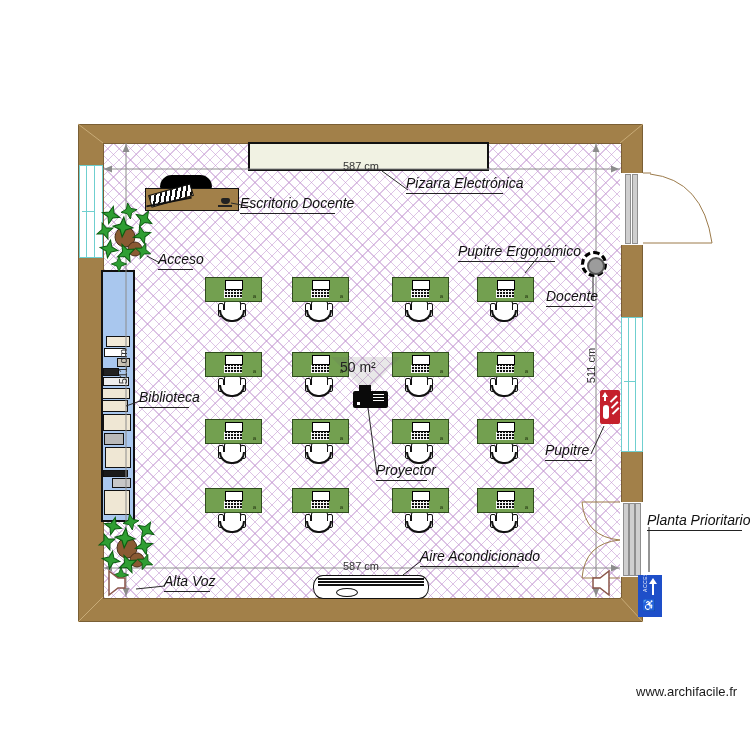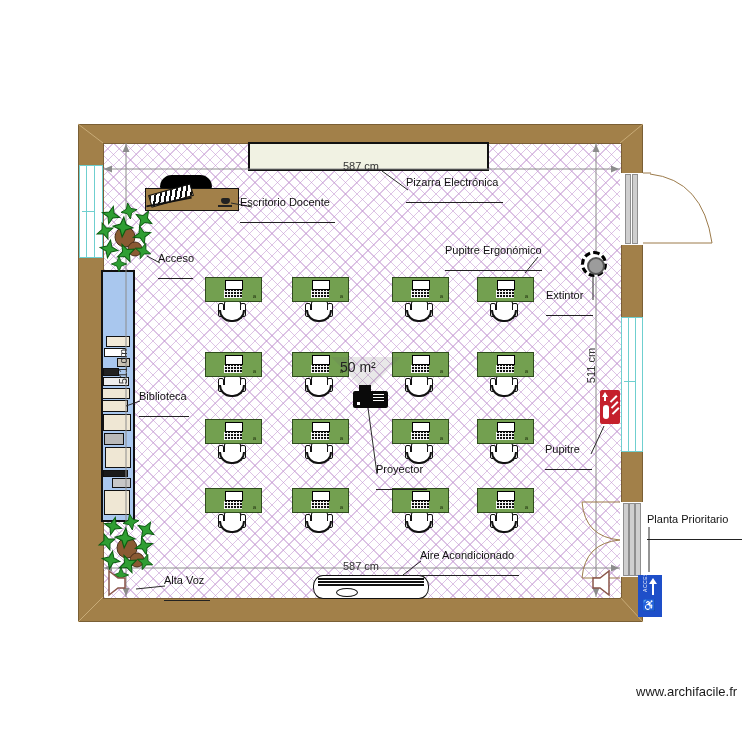--- a/index.html
+++ b/index.html
@@ -62,21 +62,21 @@
   #ext-arrow-shaft{position:absolute;left:4px;top:6px;width:2px;height:5px;background:#fff;}
   #ext-bottle{position:absolute;left:3px;top:15px;width:6px;height:14px;background:#fff;border-radius:3px;}
   .flame{position:absolute;width:9px;height:1.5px;background:#fff;transform:rotate(-45deg);}
   
   #access-sign{left:638px;top:575px;width:24px;height:42px;background:var(--sign_blue,#1e4fc9);z-index:12;}
   #acc-arrow-shaft{position:absolute;left:14px;top:8px;width:2px;height:12px;background:#fff;}
   #acc-arrow-head{position:absolute;left:11px;top:3px;width:0;height:0;border-left:4px solid transparent;border-right:4px solid transparent;border-bottom:6px solid #fff;}
   #acc-vtext{position:absolute;left:-3px;top:4px;width:20px;font-size:5px;color:#fff;transform:rotate(-90deg);letter-spacing:.5px;text-align:center;}
   #acc-wheel{position:absolute;left:4px;top:25px;font-size:11px;color:#fff;line-height:1;}
   
-  .lbl{position:absolute;font-size:11px;color:#111;white-space:nowrap;border-bottom:1px solid #222;padding-bottom:14px;z-index:30;line-height:1.1;}
+  .lbl{position:absolute;font-size:14px;color:#111;white-space:nowrap;border-bottom:1px solid #222;padding-bottom:2px;z-index:30;line-height:1.1;font-style:italic;}
   .dim{position:absolute;font-size:11px;color:#333;z-index:30;white-space:nowrap;text-align:center;line-height:1;}
   .rot{transform:rotate(-90deg);}
   #area-label{position:absolute;left:340px;top:359px;font-size:14px;color:#222;z-index:30;}
   #watermark{position:absolute;left:636px;top:684px;font-size:13px;color:#1a1a1a;z-index:30;}
   
   #overlay{position:absolute;left:0;top:0;width:750px;height:750px;z-index:10;pointer-events:none;}
 </style>
 </head>
 <body>
 
@@ -428,22 +428,22 @@
 
   <g stroke="#8a564a" stroke-width="1.5" fill="#fff">
     <path d="M118,578 h7 v10 h-7 l-9,7 v-24 z"></path>
     <path d="M600,578 h-7 v10 h7 l9,7 v-24 z"></path>
   </g>
 </svg>
 
 <div class="lbl" style="left:406px;top:176px;width:97px;">Pizarra Electrónica</div>
 <div class="lbl" style="left:240px;top:196px;width:95px;">Escritorio Docente</div>
 <div class="lbl" style="left:158px;top:252px;width:35px;">Acceso</div>
-<div class="lbl" style="left:445px;top:244px;width:97px;">Pupitre Ergonómico</div>
-<div class="lbl" style="left:546px;top:289px;width:47px;">Extintor</div>
+<div class="lbl" style="left:458px;top:244px;width:97px;">Pupitre Ergonómico</div>
+<div class="lbl" style="left:546px;top:289px;width:47px;">Docente</div>
 <div class="lbl" style="left:139px;top:390px;width:50px;">Biblioteca</div>
 <div class="lbl" style="left:545px;top:443px;width:47px;">Pupitre</div>
 <div class="lbl" style="left:647px;top:513px;width:95px;">Planta Prioritario</div>
 <div class="lbl" style="left:420px;top:549px;width:99px;">Aire Acondicionado</div>
 <div class="lbl" style="left:164px;top:574px;width:46px;">Alta Voz</div>
 <div class="lbl" style="left:376px;top:463px;width:51px;">Proyector</div>
 
 <div class="dim" style="left:340px;top:161px;width:42px;">587 cm</div>
 <div class="dim" style="left:340px;top:561px;width:42px;">587 cm</div>
 <div class="dim rot" style="left:102px;top:361px;width:42px;">511 cm</div>

